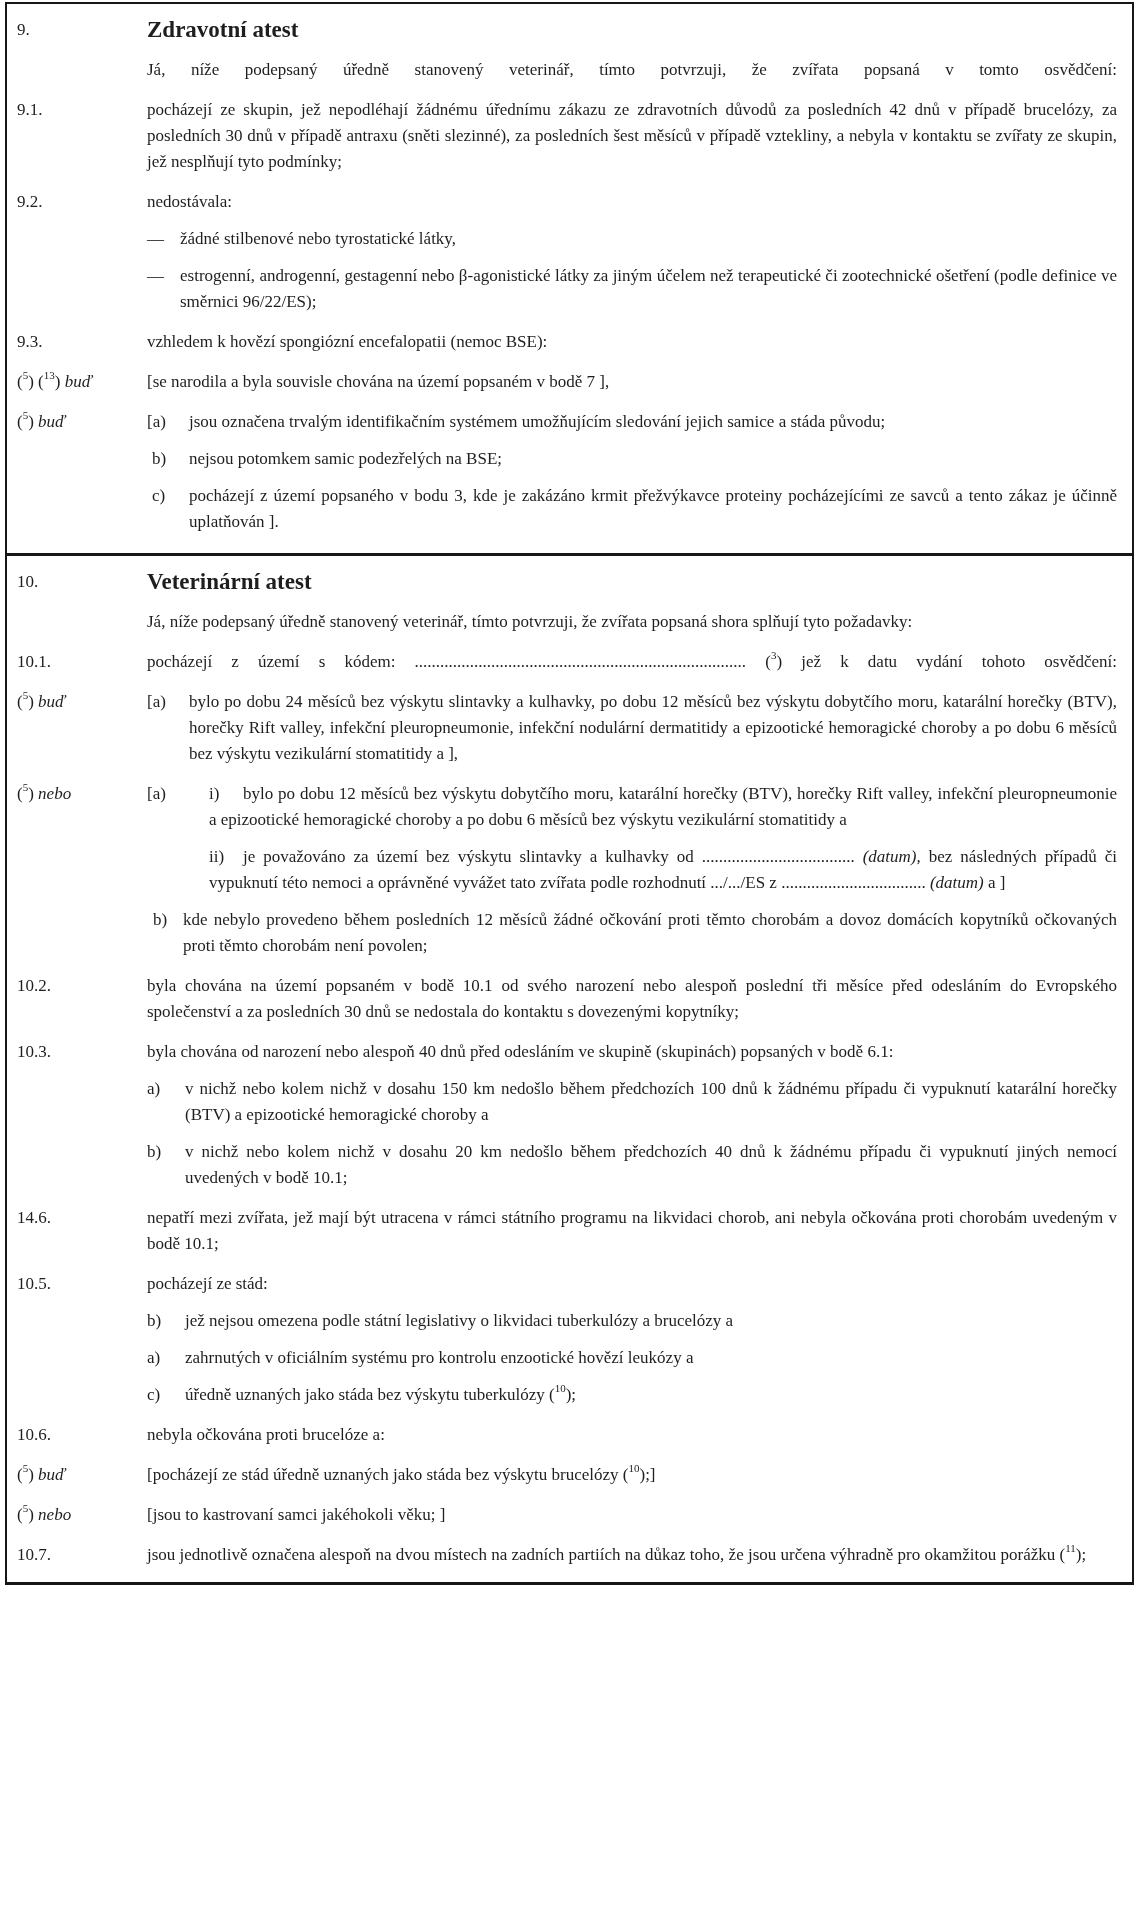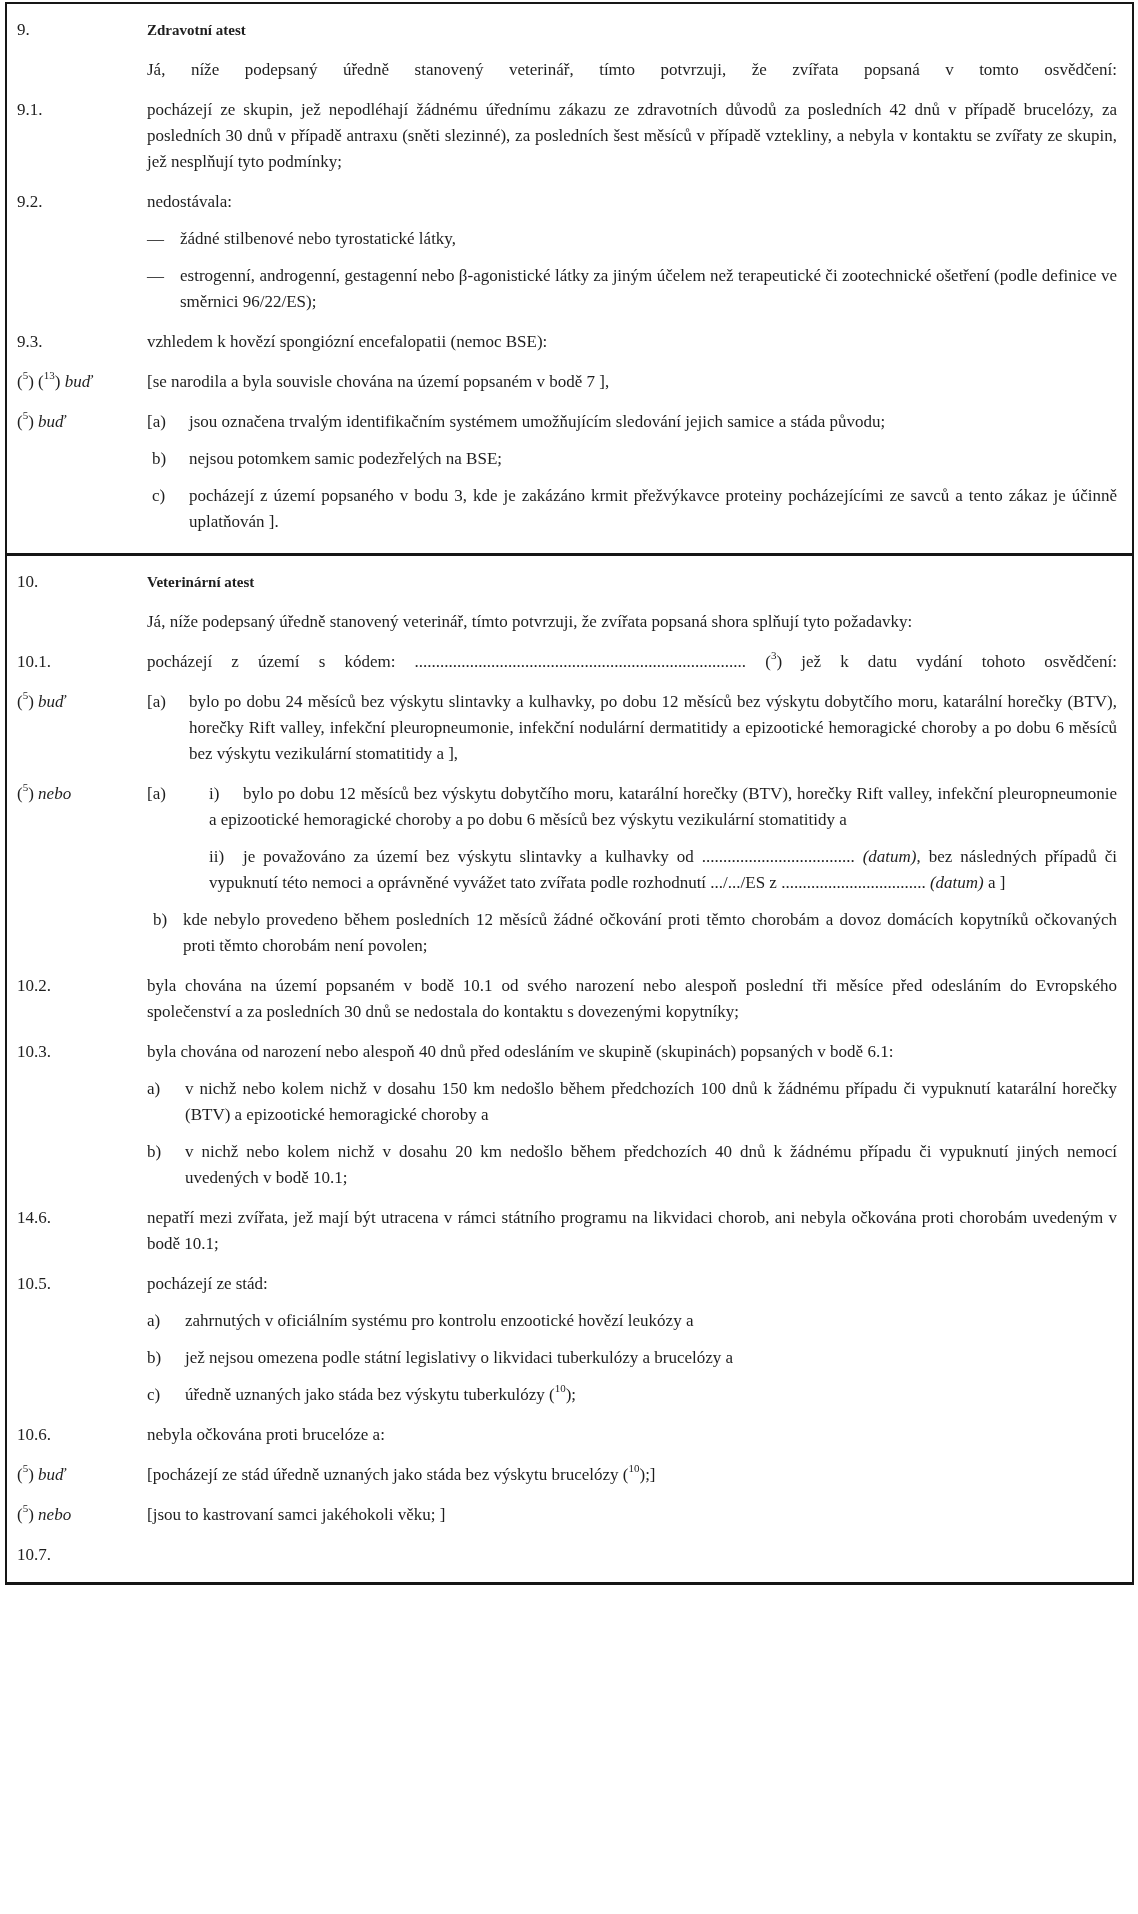--- a/index.html
+++ b/index.html
@@ -17,21 +17,21 @@
   }
   .sec { padding:13px 15px 18px 10px; }
   .sec.s2 { border-top:3px solid #161616; padding-bottom:14px; }
   .row { display:flex; margin-top:14px; }
   .row.first { margin-top:0; }
   .lab { flex:0 0 130px; width:130px; line-height:26px; white-space:nowrap; }
   .con { flex:1; min-width:0; line-height:26px; }
   p { margin:0; text-align:justify; line-height:26px; }
   .con p + p { margin-top:11px; }
   .jl { text-align-last:justify; }
-  .h { font-weight:bold; font-size:15px; text-align:left; }
+  .h { font-weight:bold; font-size:23px; text-align:left; }
   .it, .lab .it { font-style:italic; }
   sup { font-size:11px; line-height:0; position:relative; top:-1.5px; }
   
   .dash { padding-left:33px; }
   .dash > .mk { display:inline-block; width:33px; margin-left:-33px; }
   .lia  { padding-left:42px; }
   .lia  > .mk { display:inline-block; width:42px; margin-left:-42px; }
   .lib  { padding-left:42px; }
   .lib  > .mk { display:inline-block; width:37px; margin-left:-37px; }
   .li38 { padding-left:38px; }
@@ -164,22 +164,22 @@
         <div class="lab">14.6.</div>
         <div class="con">
           <p>nepatří mezi zvířata, jež mají být utracena v rámci státního programu na likvidaci chorob, ani nebyla očkována proti chorobám uvedeným v bodě 10.1;</p>
         </div>
       </div>
 
       <div class="row">
         <div class="lab">10.5.</div>
         <div class="con">
           <p>pocházejí ze stád:</p>
+          <p class="li38"><span class="mk">b)</span><span>jež nejsou omezena podle státní legislativy o likvidaci tuberkulózy a brucelózy a</span></p>
           <p class="li38"><span class="mk">a)</span><span>zahrnutých v oficiálním systému pro kontrolu enzootické hovězí leukózy a</span></p>
-          <p class="li38"><span class="mk">b)</span><span>jež nejsou omezena podle státní legislativy o likvidaci tuberkulózy a brucelózy a</span></p>
           <p class="li38"><span class="mk">c)</span><span><span>úředně uznaných jako stáda bez výskytu tuberkulózy (</span><sup>10</sup><span>);</span></span></p>
         </div>
       </div>
 
       <div class="row">
         <div class="lab">10.6.</div>
         <div class="con">
           <p>nebyla očkována proti brucelóze a:</p>
         </div>
       </div>
@@ -193,17 +193,20 @@
 
       <div class="row">
         <div class="lab"><span>(</span><sup>5</sup><span>) </span><span class="it">nebo</span></div>
         <div class="con">
           <p>[jsou to kastrovaní samci jakéhokoli věku; ]</p>
         </div>
       </div>
 
       <div class="row">
         <div class="lab">10.7.</div>
+        <div class="con">
+          <p><span>jsou jednotlivě označena alespoň na dvou místech na zadních partiích na důkaz toho, že jsou určena výhradně pro okamžitou porážku (</span><sup>11</sup><span>);</span></p>
+        </div>
       </div>
 
     </section>
   </div>
 </div>
 
 </body></html>

